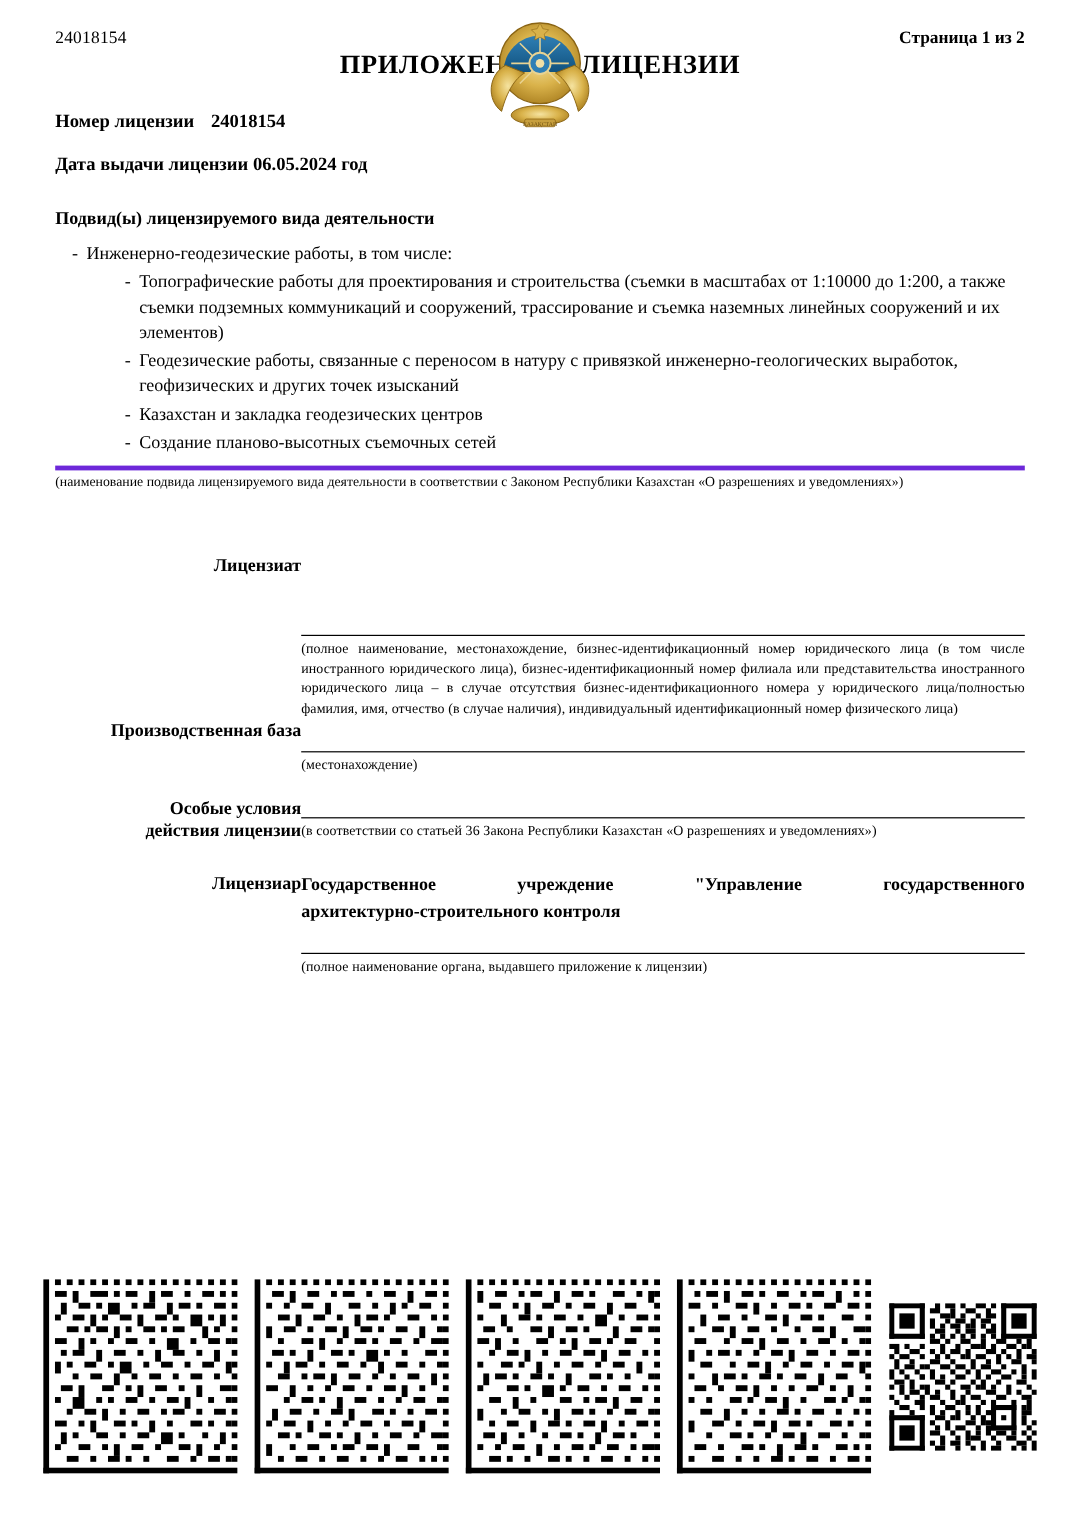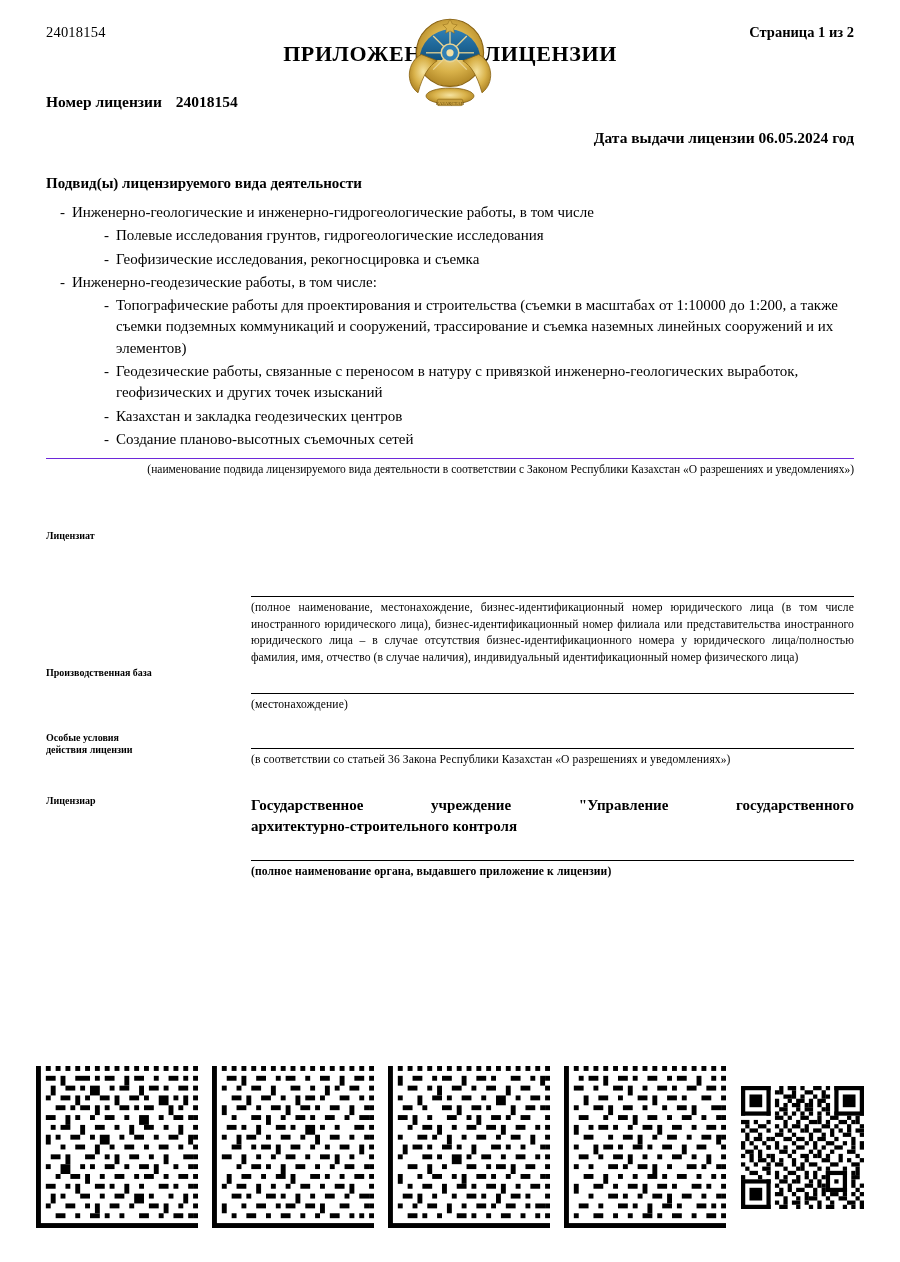--- a/index.html
+++ b/index.html
@@ -61,21 +61,21 @@
     letter-spacing: .6px;
   }
   .lic-line {
     text-align: left;
     font-weight: bold;
     font-size: 15.5px;
     margin-top: 26px;
   }
   .lic-line .val { margin-left: 10px; }
   .lic-line2 {
-    text-align: right;
+    text-align: left;
     font-weight: bold;
     font-size: 15.5px;
     margin-top: 18px;
   }
   
   .section-label {
     font-weight: bold;
     font-size: 15px;
     margin-top: 28px;
   }
@@ -111,38 +111,39 @@
   ul.lvl2 > li::before {
     content: "-";
     position: absolute;
     left: 2px;
   }
   .hang {
     display: block;
   }
   
   .legal-note {
-    border-top: 1px solid #6d28d9;
+    border-top: 4px solid #6d28d9;
     margin-top: 8px;
     padding-top: 3px;
     font-size: 11.5px;
-    text-align: right;
+    text-align: left;
     line-height: 1.35;
   }
   
   .field {
     display: flex;
     align-items: flex-start;
   }
   .field .label {
     font-weight: bold;
-    font-size: 10px;
+    font-size: 15px;
     width: 205px;
     flex: 0 0 205px;
     line-height: 1.25;
+    text-align: right;
   }
   .field .content {
     flex: 1 1 auto;
   }
   .licensee-block { margin-top: 52px; }
   .licensee-gap { height: 66px; }
   .rule { border-top: 1px solid #000; }
   .fine {
     font-size: 11.6px;
     line-height: 1.45;
@@ -157,21 +158,20 @@
   .licensor-block { margin-top: 26px; }
   .licensor-value {
     font-weight: bold;
     font-size: 15px;
     line-height: 1.45;
     text-align: justify;
   }
   .licensor-value .l2 { display:block; }
   .licensor-foot {
     margin-top: 22px;
-    font-weight: bold;
   }
   
   .codes {
     position: absolute;
     left: 36px;
     right: 36px;
     bottom: 16px;
     height: 180px;
   }
   .code {
@@ -243,27 +243,20 @@
   </div>
 
   <div class="lic-line2">
     <span>Дата выдачи лицензии</span>
     <span class="val">06.05.2024 год</span>
   </div>
 
   <div class="section-label">Подвид(ы) лицензируемого вида деятельности</div>
 
   <ul class="lvl1">
-    <li>
-      <span class="txt hang">Инженерно-геологические и инженерно-гидрогеологические работы, в том числе</span>
-      <ul class="lvl2">
-        <li>Полевые исследования грунтов, гидрогеологические исследования</li>
-        <li>Геофизические исследования, рекогносцировка и съемка</li>
-      </ul>
-    </li>
     <li>
       <span class="txt hang">Инженерно-геодезические работы, в том числе:</span>
       <ul class="lvl2">
         <li>Топографические работы для проектирования и строительства (съемки в масштабах от 1:10000 до 1:200, а также съемки подземных коммуникаций и сооружений, трассирование и съемка наземных линейных сооружений и их элементов)</li>
         <li>Геодезические работы, связанные с переносом в натуру с привязкой инженерно-геологических выработок, геофизических и других точек изысканий</li>
         <li>Казахстан и закладка геодезических центров</li>
         <li>Создание планово-высотных съемочных сетей</li>
       </ul>
     </li>
   </ul>

